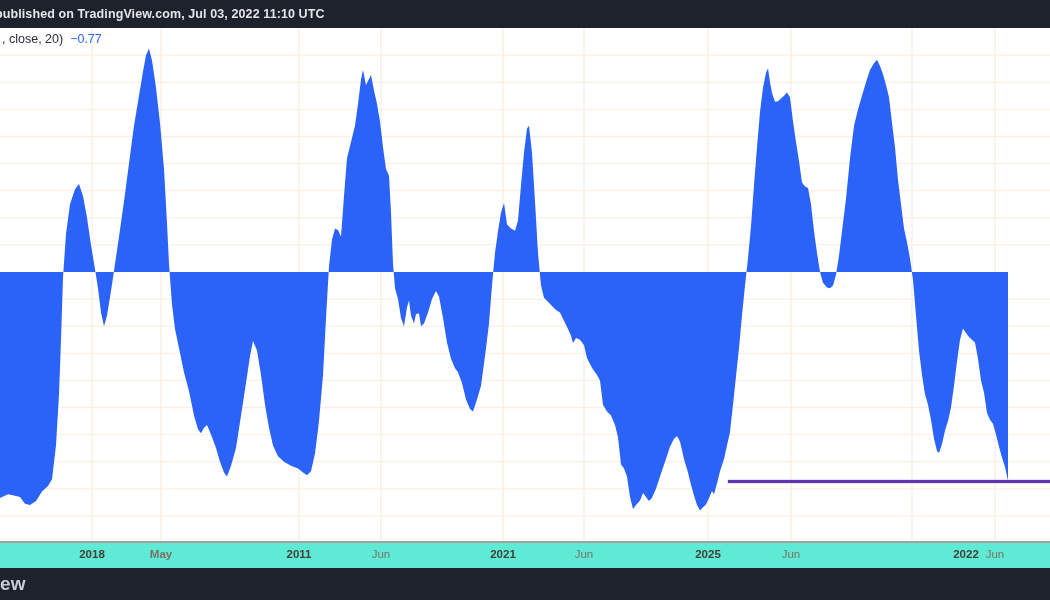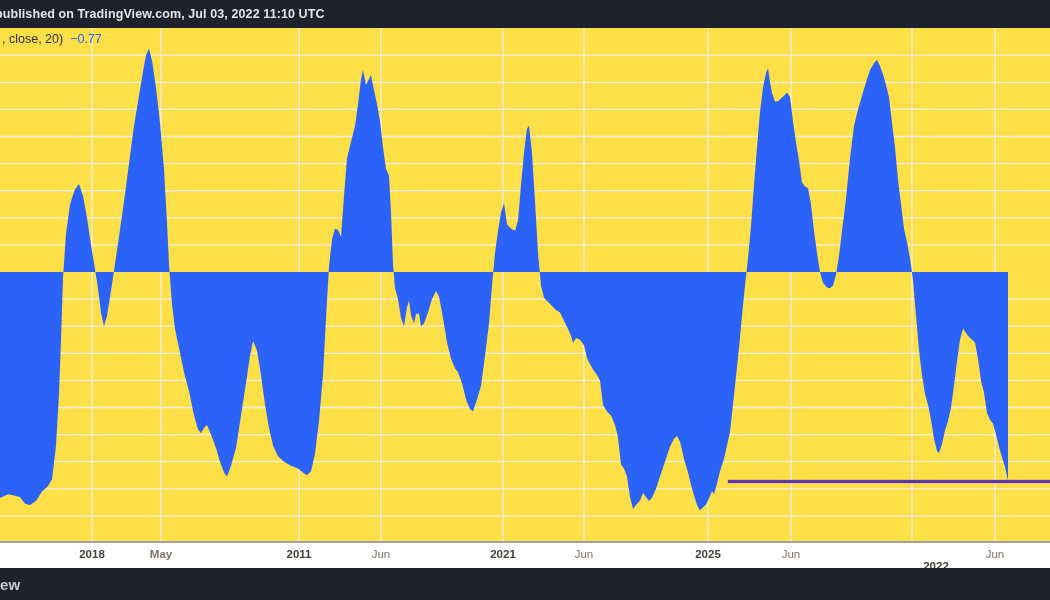--- a/index.html
+++ b/index.html
@@ -14,54 +14,54 @@
     background:#1e222d;color:#e4e5e9;overflow:hidden;
     display:flex;align-items:center;
   }
   .topbar .note{
     font-size:12.5px;font-weight:600;letter-spacing:.1px;white-space:nowrap;
     margin-left:-5px; 
   }
   
   .chart-pane{
     position:absolute;top:28px;left:0;width:1050px;height:549px;
-    background:#fde047;overflow:hidden;
+    background:#ffffff;overflow:hidden;
   }
   .chart-pane svg{position:absolute;top:0;left:0;display:block;}
   .legend{
     position:absolute;top:4px;left:2px;z-index:5;
     font-size:12.5px;white-space:nowrap;
   }
   .legend .src{color:#2a2e39;}
   .legend .val{color:#2962ff;margin-left:7px;}
   .level-line{
     position:absolute;z-index:4;height:3px;background:#5e35b1;
     box-shadow:0 0 0 .4px rgba(94,53,177,.35);
   }
   
   .axis-sep{
     position:absolute;top:541px;left:0;width:1050px;height:2px;
     background:#a8a19a;
   }
   .xaxis{
     position:absolute;top:543px;left:0;width:1050px;height:25px;
-    background:#ffffff;
+    background:#5eead4;
   }
   .xaxis .tick{
     position:absolute;top:5px;transform:translateX(-50%);
     font-size:11.5px;color:#7b7268;white-space:nowrap;
   }
   .xaxis .tick.major{color:#45403a;font-weight:700;}
   
   .footer{
     position:absolute;top:568px;left:0;width:1050px;height:32px;
     background:#1e222d;color:#c9ccd4;overflow:hidden;
     display:flex;align-items:center;
   }
-  .footer .brand{font-size:15px;font-weight:600;margin-left:0px;letter-spacing:.2px;}
+  .footer .brand{font-size:19px;font-weight:600;margin-left:0px;letter-spacing:.2px;}
 </style>
 </head>
 <body>
 
 <div class="topbar">
   <span class="note">published on TradingView.com, Jul 03, 2022 11:10 UTC</span>
 </div>
 
 <div class="chart-pane">
   <svg id="plot" width="1050" height="513" viewBox="0 0 1050 513">
@@ -103,19 +103,19 @@
 <div class="axis-sep"></div>
 <div class="xaxis" id="xaxis">
     <span class="tick major" style="left: 92px;">2018</span>
     <span class="tick" style="left: 161px; font-weight: bold;">May</span>
     <span class="tick major" style="left: 299px;">2011</span>
     <span class="tick" style="left: 381px;">Jun</span>
     <span class="tick major" style="left: 503px;">2021</span>
     <span class="tick" style="left: 584px;">Jun</span>
     <span class="tick major" style="left: 708px;">2025</span>
     <span class="tick" style="left: 791px;">Jun</span>
-    <span class="tick major" style="left: 936px; margin-top: 12px;">2022</span>
+    <span class="tick major" style="left: 966px;">2022</span>
     <span class="tick" style="left: 995px;">Jun</span>
   </div>
 
 <div class="footer">
   <span class="brand">ew</span>
 </div>
 
 </body></html>

